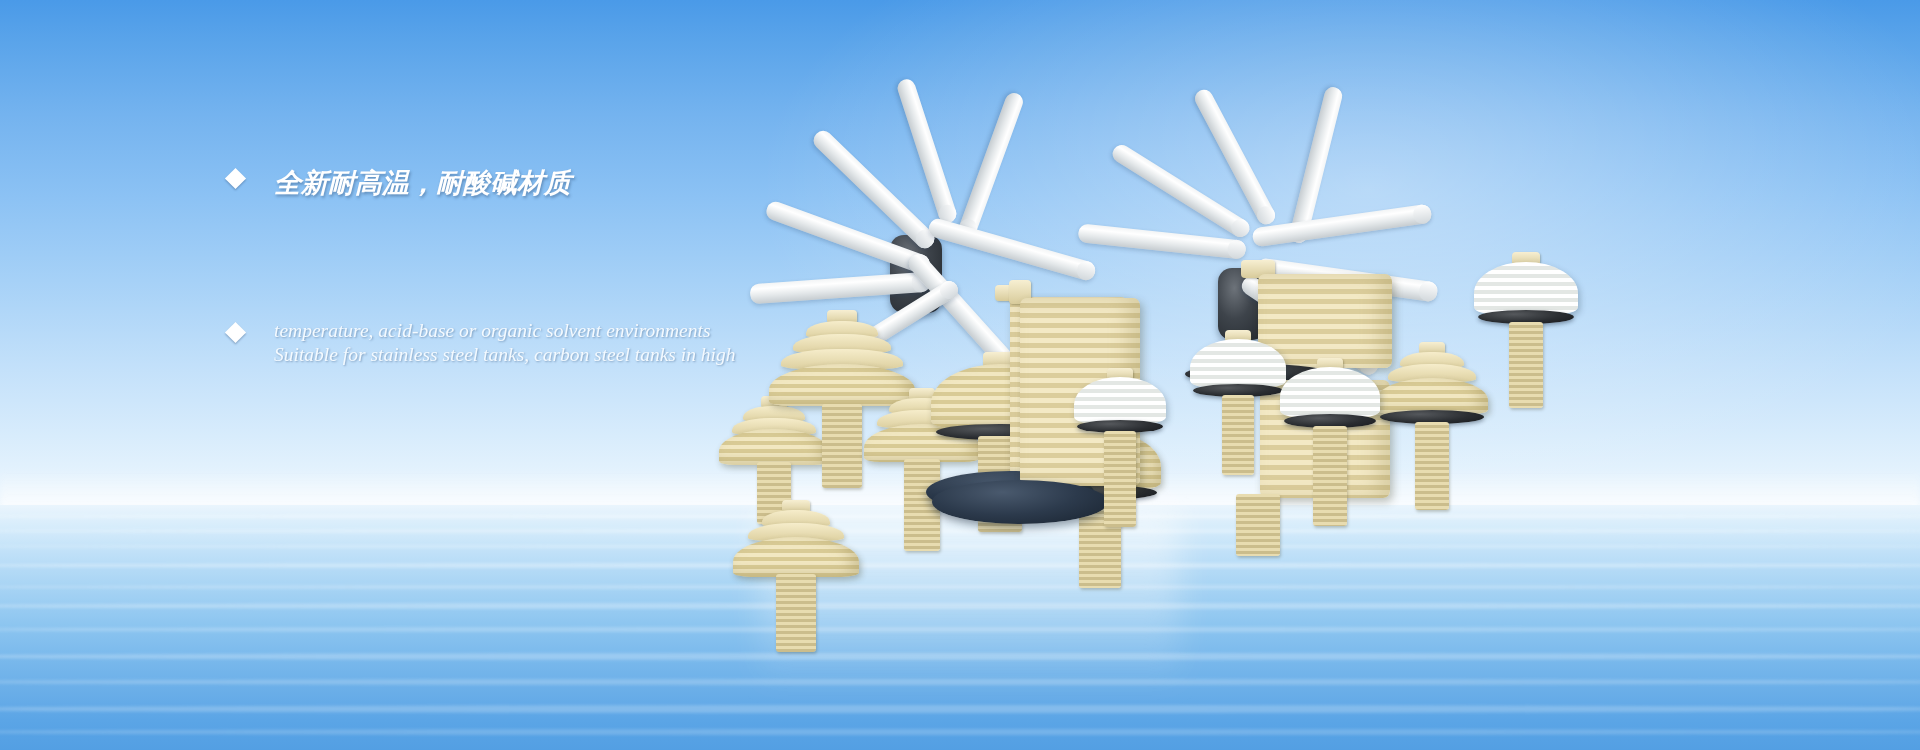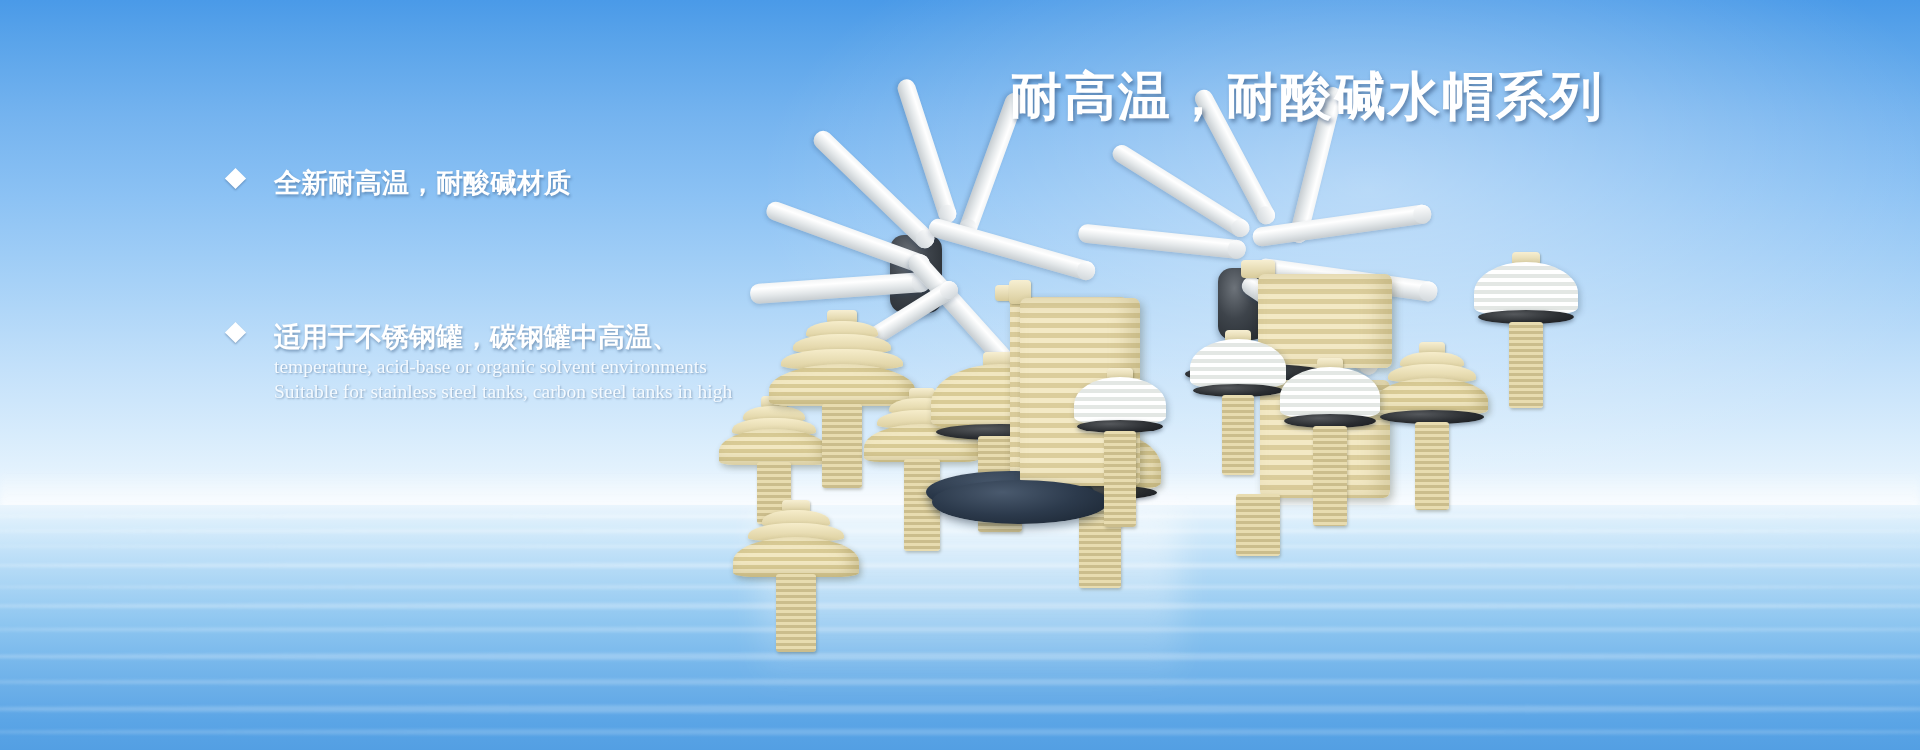--- a/index.html
+++ b/index.html
@@ -69,21 +69,21 @@
   .headline {
     position:absolute; left:1010px; top:62px;
     font-family:"DejaVu Sans", sans-serif;
     font-size:52px; font-weight:bold; letter-spacing:2px;
     color:#ffffff;
     text-shadow:2px 3px 4px rgba(40,70,110,.55);
     white-space:nowrap;
   }
 
   .bullets { position:absolute; left:228px; top:165px; width:720px; }
-  .bullet { position:relative; margin-bottom:118px; }
+  .bullet { position:relative; margin-bottom:118px;font-style:italic; }
   .bullet:last-child { margin-bottom:0; }
   .diamond {
     position:absolute; left:0; top:6px;
     width:15px; height:15px; background:#ffffff;
     transform:rotate(45deg);
     box-shadow:1px 1px 2px rgba(40,70,110,.35);
   }
   .cn {
     margin-left:46px;
     font-family:"DejaVu Sans", sans-serif;
@@ -319,31 +319,29 @@
 
     <div class="cap" style="left:640px; top:238px;">
       <div class="knob" style="top:0; width:26px; height:13px;"></div>
       <div class="wcap" style="top:9px; width:100px; height:50px;"></div>
       <div class="oring" style="top:56px; width:92px; height:14px;"></div>
       <div class="stem" style="top:68px; width:34px; height:100px;"></div>
     </div>
 
   </div>
 
-  <div class="headline">耐高温，耐酸碱水帽系列</div>
 
   <div class="bullets">
 
     <div class="bullet">
       <div class="diamond"></div>
       <div class="cn">全新耐高温，耐酸碱材质</div>
     </div>
 
     <div class="bullet">
       <div class="diamond"></div>
-      <div class="cn">适用于不锈钢罐，碳钢罐中高温、</div>
       <div class="en">temperature, acid-base or organic solvent environments</div>
       <div class="en">Suitable for stainless steel tanks, carbon steel tanks in high</div>
     </div>
 
   </div>
 
 </div>
 
 </body></html>

